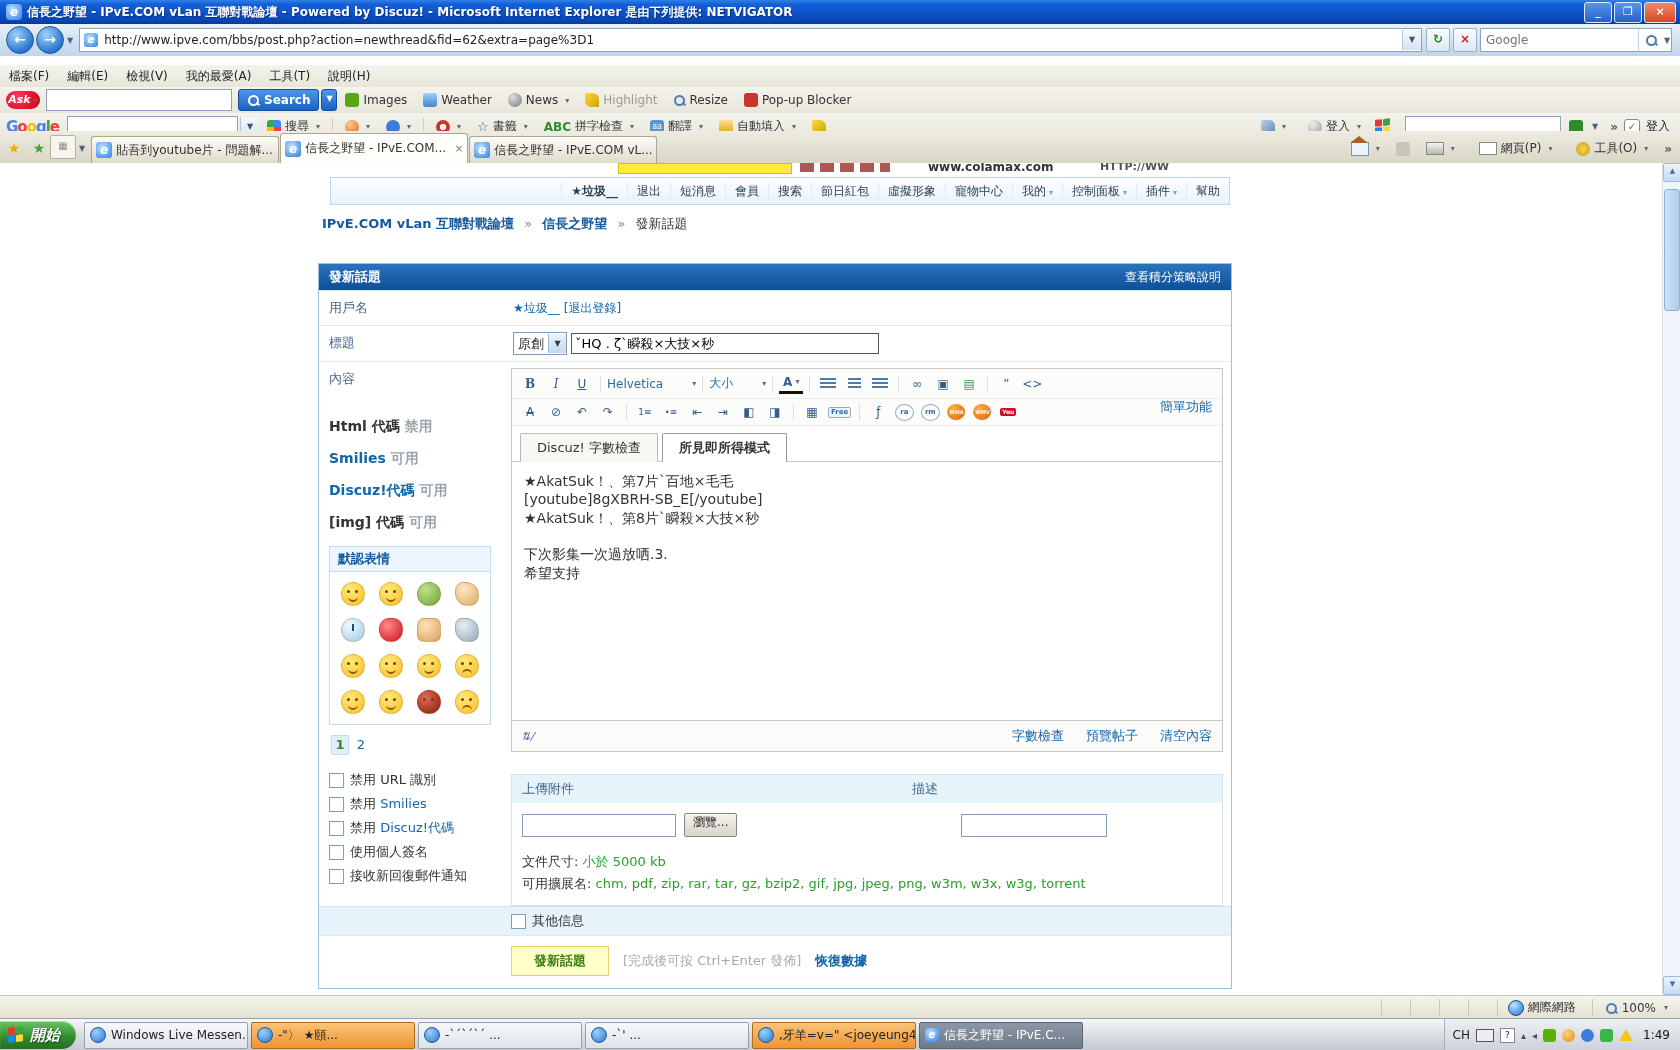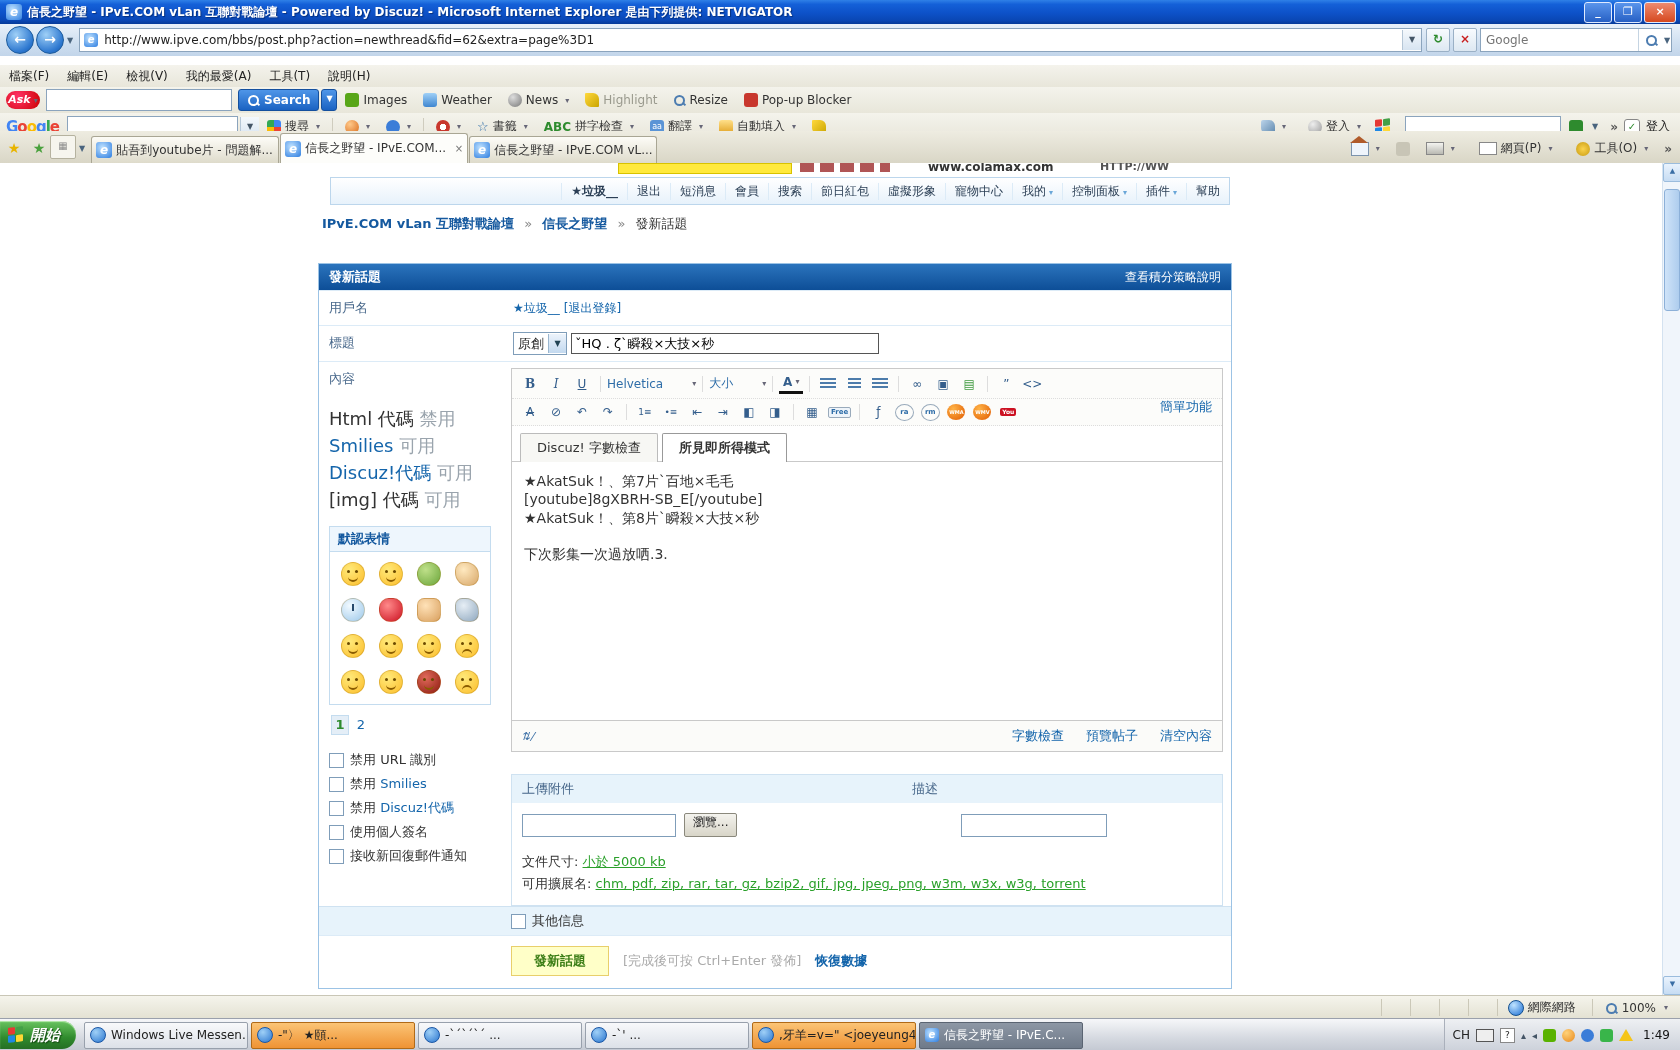--- a/index.html
+++ b/index.html
@@ -123,21 +123,21 @@
   .flabel{width:176px;flex:0 0 176px;padding:8px 0 8px 10px;color:#47678a;font-size:13px;}
   .fval{flex:1;padding:6px 8px;display:flex;align-items:center;gap:4px;}
   .fval a{color:#1465ab;text-decoration:none;}
   .selbox{display:flex;align-items:center;border:1px solid #7f9db9;height:21px;background:#fff;}
   .selbox .st{padding:0 4px;font-size:13px;}
   .selbox .sd{width:17px;height:19px;background:linear-gradient(180deg,#ecf3fb,#c3d9ef);border-left:1px solid #9ab6cf;
     text-align:center;line-height:19px;font-size:8px;color:#245;}
   .titleinput{width:300px;height:19px;border:1px solid #555;font-size:13px;padding:0 3px;
     font-family:"DejaVu Sans","Liberation Sans",sans-serif;}
   
-  .permline{margin:3px 0;font-size:18px;color:#333;}
+  .permline{margin:14px 0;font-size:14px;color:#333;font-weight:bold;}
   .permline .st{color:#9aa4ad;}
   .permline a{color:#1465ab;text-decoration:none;}
   .smbox{width:160px;border:1px solid #c4dcef;margin-top:14px;}
   .smhead{height:24px;background:#eef6fd;border-bottom:1px solid #c4dcef;color:#15599f;font-weight:bold;
     line-height:24px;padding-left:8px;font-size:13px;}
   .smgrid{display:grid;grid-template-columns:repeat(4,1fr);row-gap:12px;padding:10px 4px;justify-items:center;}
   .sm{width:22px;height:22px;border-radius:50%;background:radial-gradient(circle at 35% 30%,#ffe97a,#fcbe2c);
     position:relative;display:inline-block;border:1px solid rgba(150,100,0,.25);}
   .sm::before{content:"";position:absolute;left:5px;top:7px;width:3px;height:3px;background:#6b4a00;border-radius:50%;
     box-shadow:8px 0 0 #6b4a00;}
@@ -201,21 +201,21 @@
   
   .attachbox{border:1px solid #cfe2f1;margin-top:22px;}
   .athead{height:28px;background:#e7f3fb;display:flex;align-items:center;color:#47678a;font-size:13px;}
   .athead .l1{padding-left:10px;flex:0 0 390px;}
   .atrow{display:flex;align-items:center;padding:10px;gap:8px;}
   .fileinput{width:148px;height:19px;border:1px solid #7f9db9;}
   .browsebtn{height:22px;padding:0 8px;background:linear-gradient(180deg,#f4f3ee,#d8d5c8);border:1px solid #8a887c;
     border-radius:2px;font-size:12px;}
   .descinput{width:140px;height:19px;border:1px solid #7f9db9;margin-left:216px;}
   .atinfo{padding:4px 10px 10px 10px;font-size:13px;color:#333;line-height:1.7;}
-  .atinfo .gv{color:#2aa02a;text-decoration:underline;}
+  .atinfo .gv{color:#2aa02a;}
   
   .otherrow{border-top:1px solid #cfe2f1;background:#e7f3fb;height:28px;display:flex;align-items:center;
     padding-left:192px;gap:6px;font-size:13px;color:#333;}
   .submitrow{border-top:1px solid #dcebf7;padding:10px 0 12px 192px;display:flex;align-items:center;gap:14px;}
   .postbtn{background:#ffffc8;border:1px solid #e8cf6b;color:#3c7e16;font-weight:bold;padding:5px 22px;font-size:13px;}
   .hint{color:#aaa;font-size:13px;}
   .submitrow a{color:#1465ab;text-decoration:none;font-size:13px;font-weight:bold;}
   
   .statusbar{position:absolute;left:0;top:995px;width:100%;height:23px;background:linear-gradient(180deg,#f5f4ec,#e3e1d2);
     border-top:1px solid #c9c6b6;display:flex;align-items:center;font-size:12px;color:#333;}
@@ -618,20 +618,21 @@
               <span class="simplefn">簡單功能</span>
               <span class="edtab">Discuz! 字數檢查</span>
               <span class="edtab active">所見即所得模式</span>
             </div>
             <div class="edcontent">
               <div>★AkatSuk！、第7片`百地×毛毛</div>
               <div>[youtube]8gXBRH-SB_E[/youtube]</div>
               <div>★AkatSuk！、第8片`瞬殺×大技×秒</div>
               <div></div>
               <div>下次影集一次過放哂.3.</div>
+              <div>希望支持</div>
             </div>
           </div>
           <div class="edfooter">
             <span class="resizer">⇅/</span>
             <span class="edlinks">
               <a>字數檢查</a>
               <a>預覽帖子</a>
               <a>清空內容</a>
             </span>
           </div>

